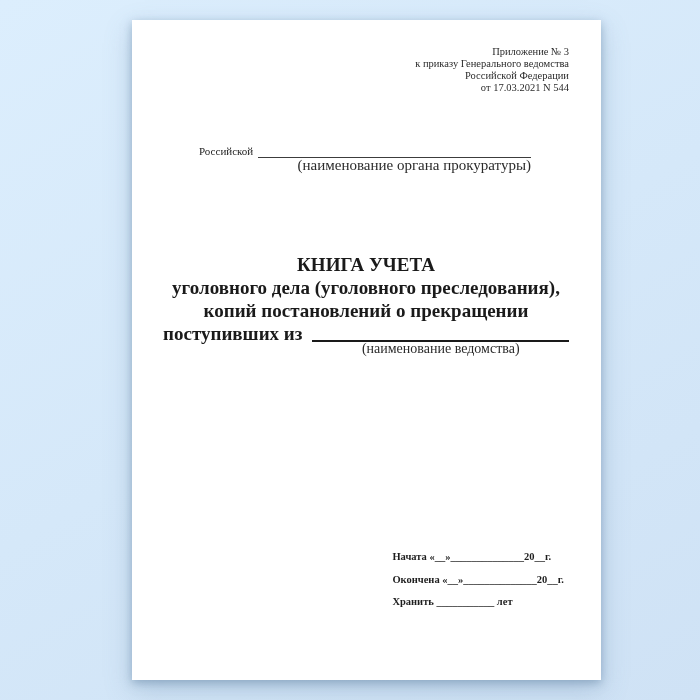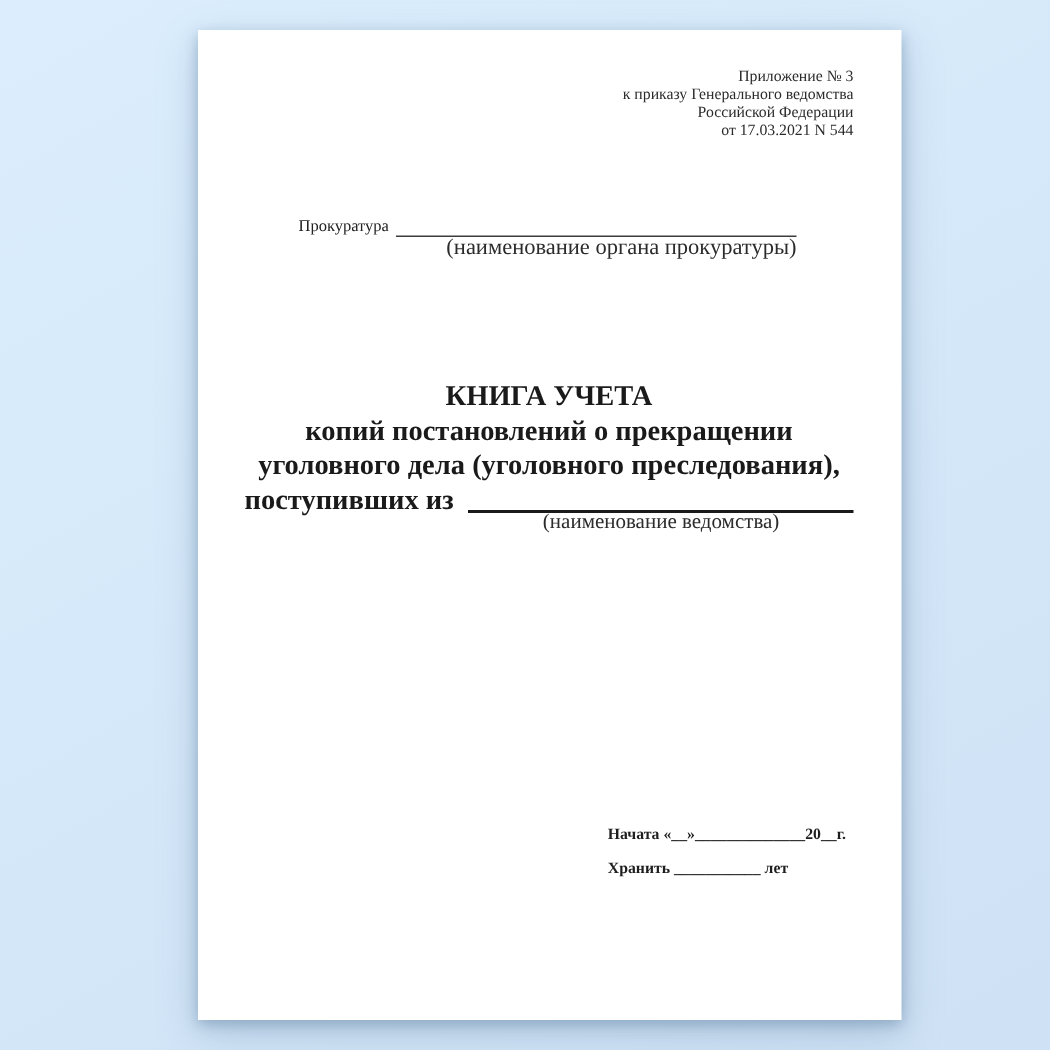--- a/index.html
+++ b/index.html
@@ -89,38 +89,39 @@
 
     <div class="annex">
       <div>Приложение № 3</div>
       <div>к приказу Генерального ведомства</div>
       <div>Российской Федерации</div>
       <div>от 17.03.2021 N 544</div>
     </div>
 
     <div class="prok">
       <div class="prok-row">
-        <span class="prok-label">Прокуратура</span>
+        <span class="prok-label">Российской</span>
         <span class="prok-fill"></span>
       </div>
       <div class="prok-caption">(наименование органа прокуратуры)</div>
     </div>
 
     <div class="title">
       <div class="t-line">КНИГА УЧЕТА</div>
+      <div class="t-line">уголовного дела (уголовного преследования),</div>
       <div class="t-line">копий постановлений о прекращении</div>
-      <div class="t-line">уголовного дела (уголовного преследования),</div>
       <div class="t4-row">
         <span class="t4-label">поступивших из</span>
         <span class="t4-fill">
           <span class="t4-line"></span>
           <span class="t4-caption">(наименование ведомства)</span>
         </span>
       </div>
     </div>
 
     <div class="footer">
       <div class="f-row">Начата «__»______________20__г.</div>
+      <div class="f-row">Окончена «__»______________20__г.</div>
       <div class="f-row">Хранить ___________ лет</div>
     </div>
 
   </div>
 </div>
 
 </body></html>

